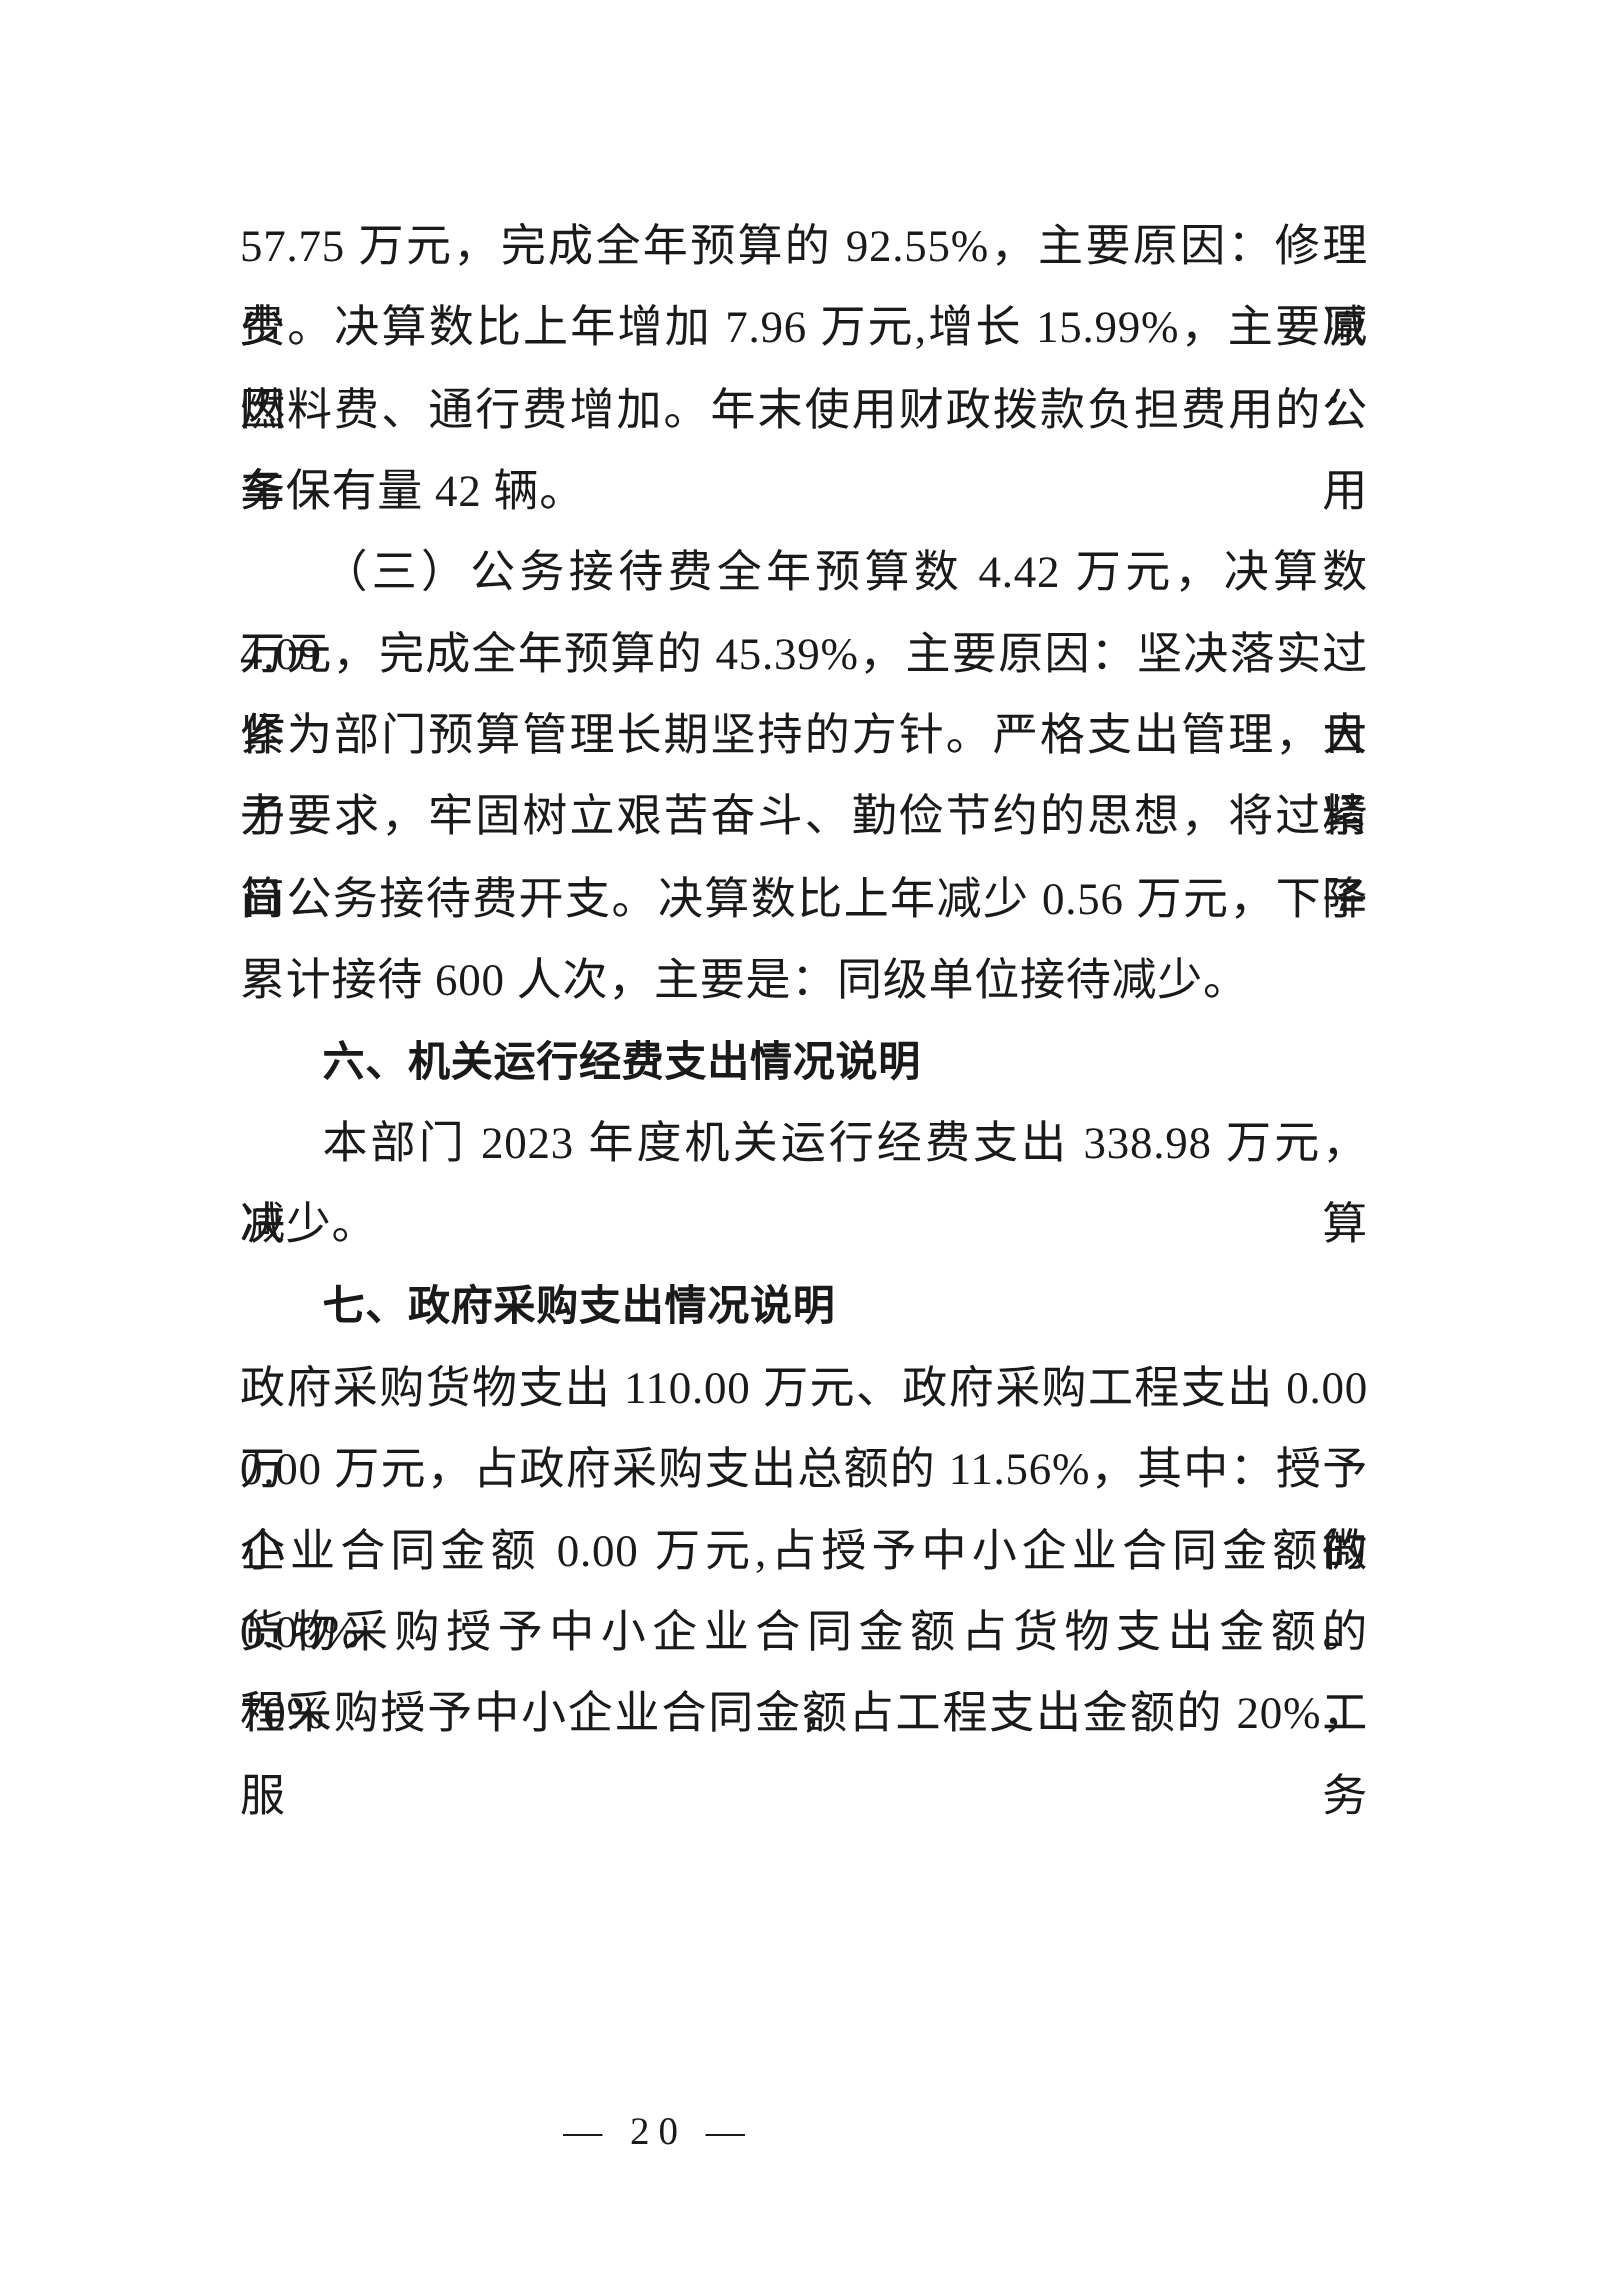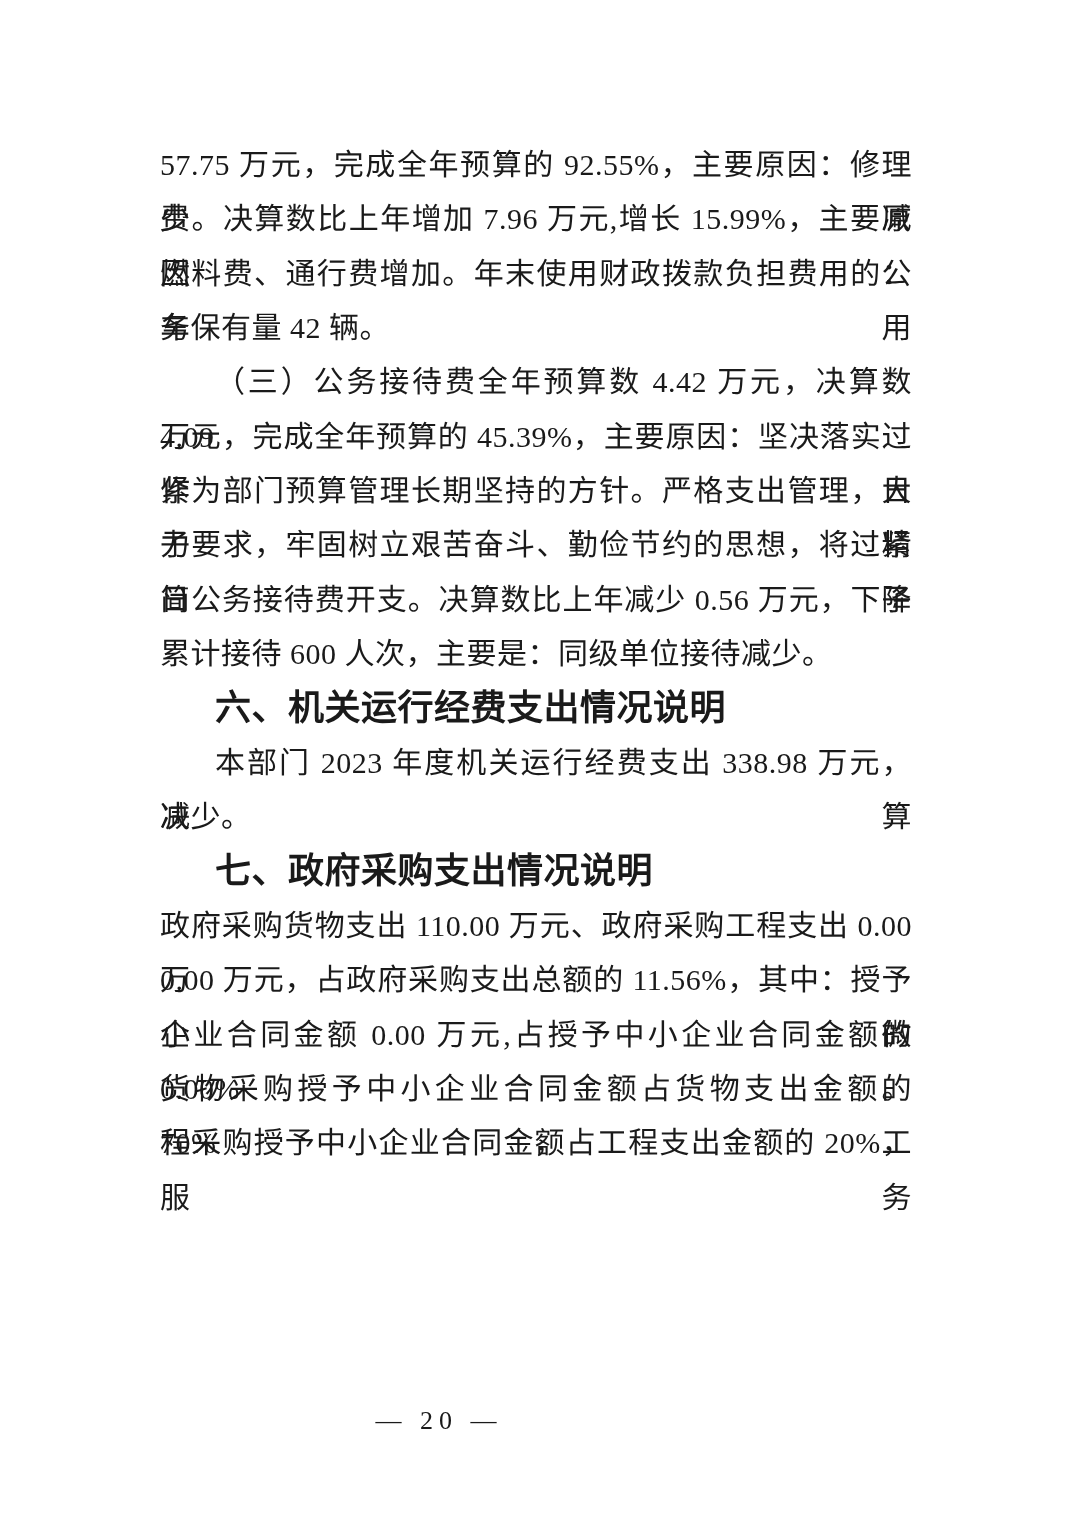--- a/index.html
+++ b/index.html
@@ -36,21 +36,21 @@
   }
   .line.indent {
     text-indent: 55px;
   }
   .line.heading {
     font-weight: 700;
     text-indent: 55px;
     text-align: left;
     text-align-last: left;
     font-family: "Liberation Sans", "DejaVu Sans", sans-serif;
-    font-size: 36px;
+    font-size: 28px;
   }
   .page-footer {
     position: absolute;
     left: 0;
     top: 1404px;
     width: 878px;
     text-align: center;
     font-size: 26px;
     line-height: 34px;
     color: #1a1a1a;

